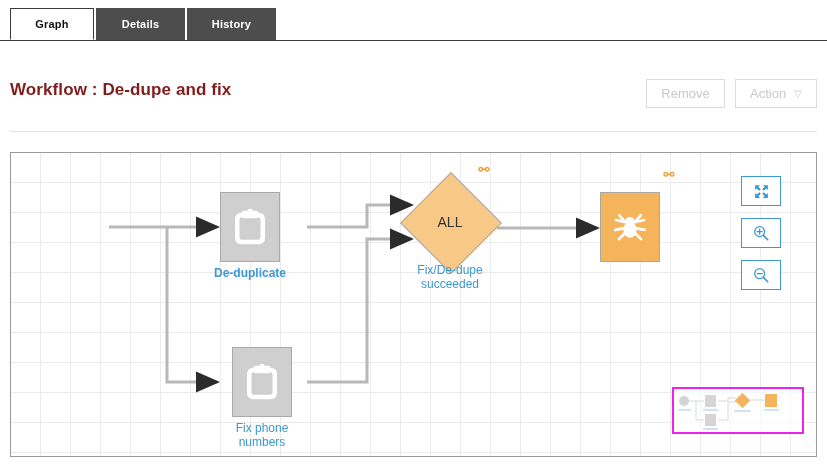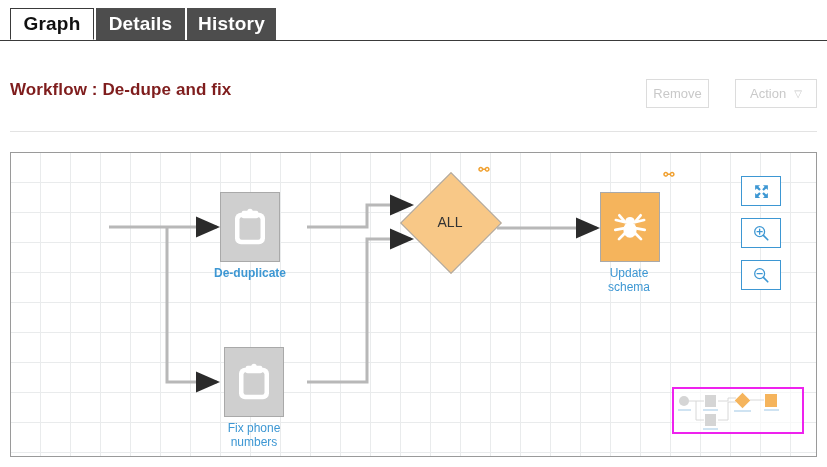--- a/index.html
+++ b/index.html
@@ -19,21 +19,21 @@
   .tabbar-underline {
     position: absolute; left: 0; top: 40px;
     width: 827px; height: 1px;
     background: #3a3a3a;
   }
   .tab {
     position: absolute; top: 8px;
     height: 32px;
     box-sizing: border-box;
     display: flex; align-items: center; justify-content: center;
-    font-size: 19px; font-weight: bold;
+    font-size: 11px; font-weight: bold;
     letter-spacing: .2px;
     cursor: pointer;
     user-select: none;
   }
   .tab.inactive {
     background: #4d4d4d;
     color: #ffffff;
     border: 1px solid #4d4d4d;
   }
   .tab.active {
@@ -58,21 +58,21 @@
     height: 29px;
     box-sizing: border-box;
     border: 1px solid #dcdcdc;
     background: #ffffff;
     color: #c9c9c9;
     font-size: 13px;
     display: flex; align-items: center; justify-content: center;
     cursor: default;
     user-select: none;
   }
-  #btn-remove { left: 646px; width: 63px; }
+  #btn-remove { left: 646px; width: 79px; }
   #btn-action { left: 735px; width: 82px; gap: 8px; }
   .caret { font-size: 10px; line-height: 1; color: #c9c9c9; }
 
   .hr {
     position: absolute; left: 10px; top: 131px;
     width: 807px; height: 1px; background: #e3e3e3;
   }
 
   
   .canvas {
@@ -220,52 +220,52 @@
       <svg width="36" height="40" viewBox="0 0 24 26">
         <rect x="2" y="3.5" width="20" height="21" rx="4" fill="#ffffff"></rect>
         <rect x="5" y="6.5" width="14" height="15" rx="1.5" fill="#cfcfcf"></rect>
         <rect x="6.5" y="2.2" width="11" height="5" rx="1.2" fill="#ffffff"></rect>
         <circle cx="12" cy="2.6" r="1.8" fill="#ffffff"></circle>
       </svg>
     </div>
     <div class="node-label" style="left:-23px; top:74px; width:106px;">De-duplicate</div>
   </div>
 
-  <div class="node" style="left:213px; top:194px;">
+  <div class="node" style="left:221px; top:194px;">
     <div class="sq-node">
       <svg width="36" height="40" viewBox="0 0 24 26">
         <rect x="2" y="3.5" width="20" height="21" rx="4" fill="#ffffff"></rect>
         <rect x="5" y="6.5" width="14" height="15" rx="1.5" fill="#cfcfcf"></rect>
         <rect x="6.5" y="2.2" width="11" height="5" rx="1.2" fill="#ffffff"></rect>
         <circle cx="12" cy="2.6" r="1.8" fill="#ffffff"></circle>
       </svg>
     </div>
     <div class="node-label" style="left:-23px; top:74px; width:106px;">Fix phone
 numbers</div>
   </div>
 
   <div class="node" style="left:404px; top:34px;">
     <div class="diamond-node"></div>
     <div class="diamond-text" style="left:0; top:0;text-align:right;">ALL</div>
+    <div class="node-label" style="left:-24px; top:76px; width:118px;">Fix/De-dupe
+succeeded</div>
     <div class="badge" style="left:62px; top:-24px;">⚯</div>
   </div>
 
   <div class="node" style="left:589px; top:39px;">
     <div class="sq-node orange">
       <svg width="44" height="44" viewBox="0 0 24 24">
         <g stroke="#ffffff" stroke-width="1.5" stroke-linecap="round" fill="none">
           <path d="M9.4,9.4 L6.2,5.6 M9.4,9.4 L4.3,8.2 M9.2,12.6 L4.0,13.6 M9.6,15 L6.0,18.6"></path>
           <path d="M14.6,9.4 L17.8,5.6 M14.6,9.4 L19.7,8.2 M14.8,12.6 L20.0,13.6 M14.4,15 L18.0,18.6"></path>
         </g>
         <ellipse cx="12" cy="8.7" rx="2.5" ry="2.2" fill="#ffffff"></ellipse>
         <ellipse cx="12" cy="13.6" rx="3.6" ry="4.3" fill="#ffffff"></ellipse>
       </svg>
     </div>
-    <div class="node-label" style="left:-22px; top:74px; width:102px;">Update
-schema</div>
     <div class="badge" style="left:62px; top:-24px;">⚯</div>
   </div>
 
 </div>
 
 <div class="ctrl" id="ctrl-fit">
   <svg width="17" height="17" viewBox="0 0 24 24">
     <g fill="#3d97d3">
       <path d="M3,3 L10,3 L7.6,5.4 L11,8.8 L8.8,11 L5.4,7.6 L3,10 z"></path>
       <path d="M21,3 L21,10 L18.6,7.6 L15.2,11 L13,8.8 L16.4,5.4 L14,3 z"></path>

